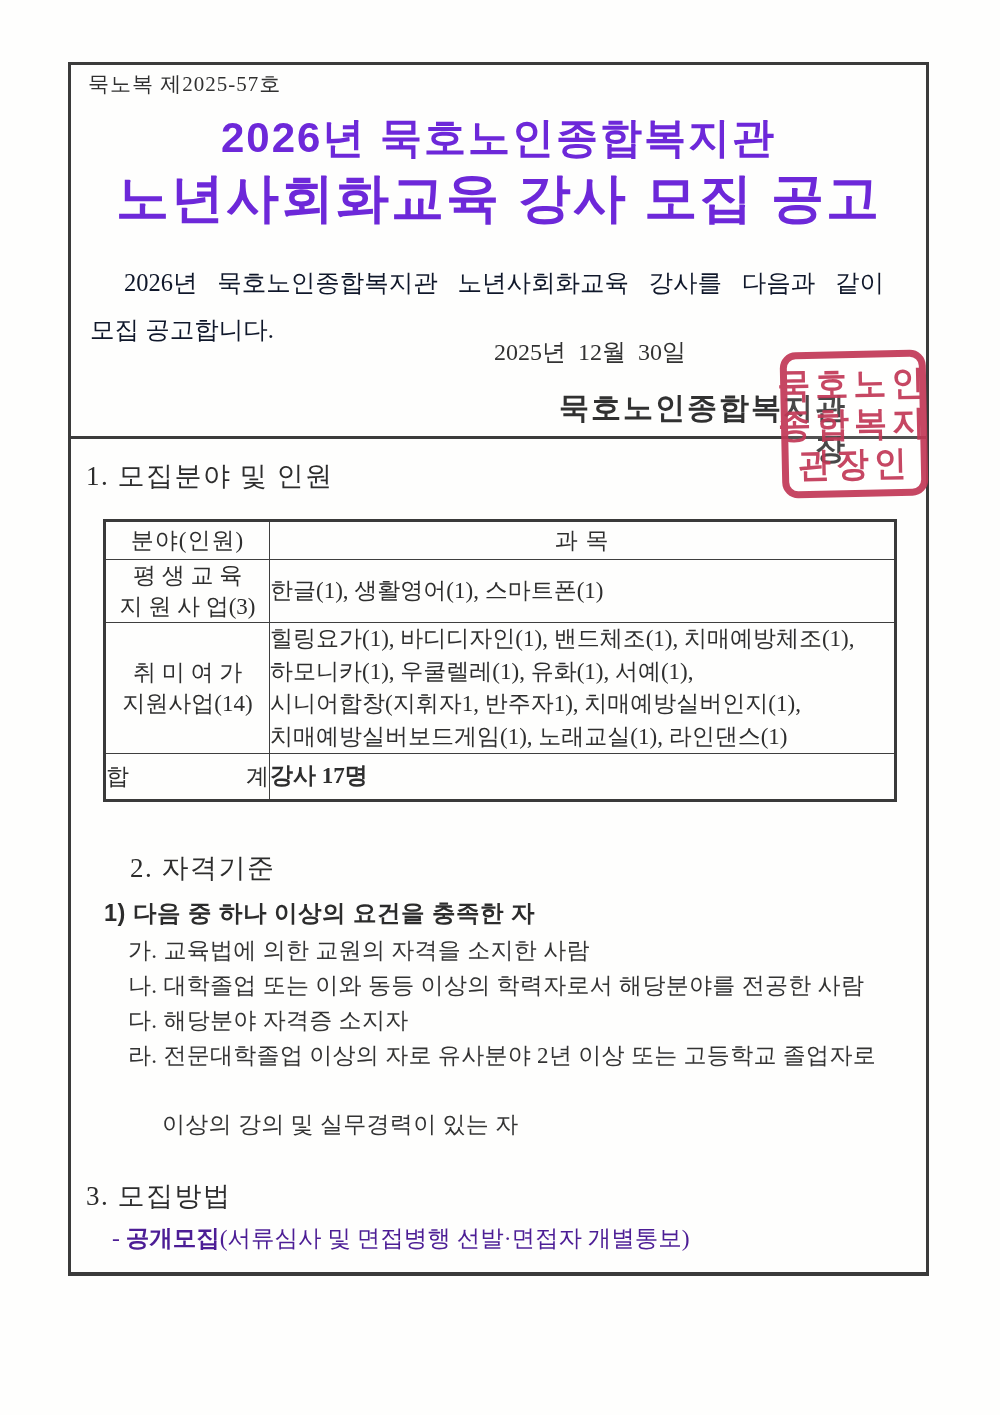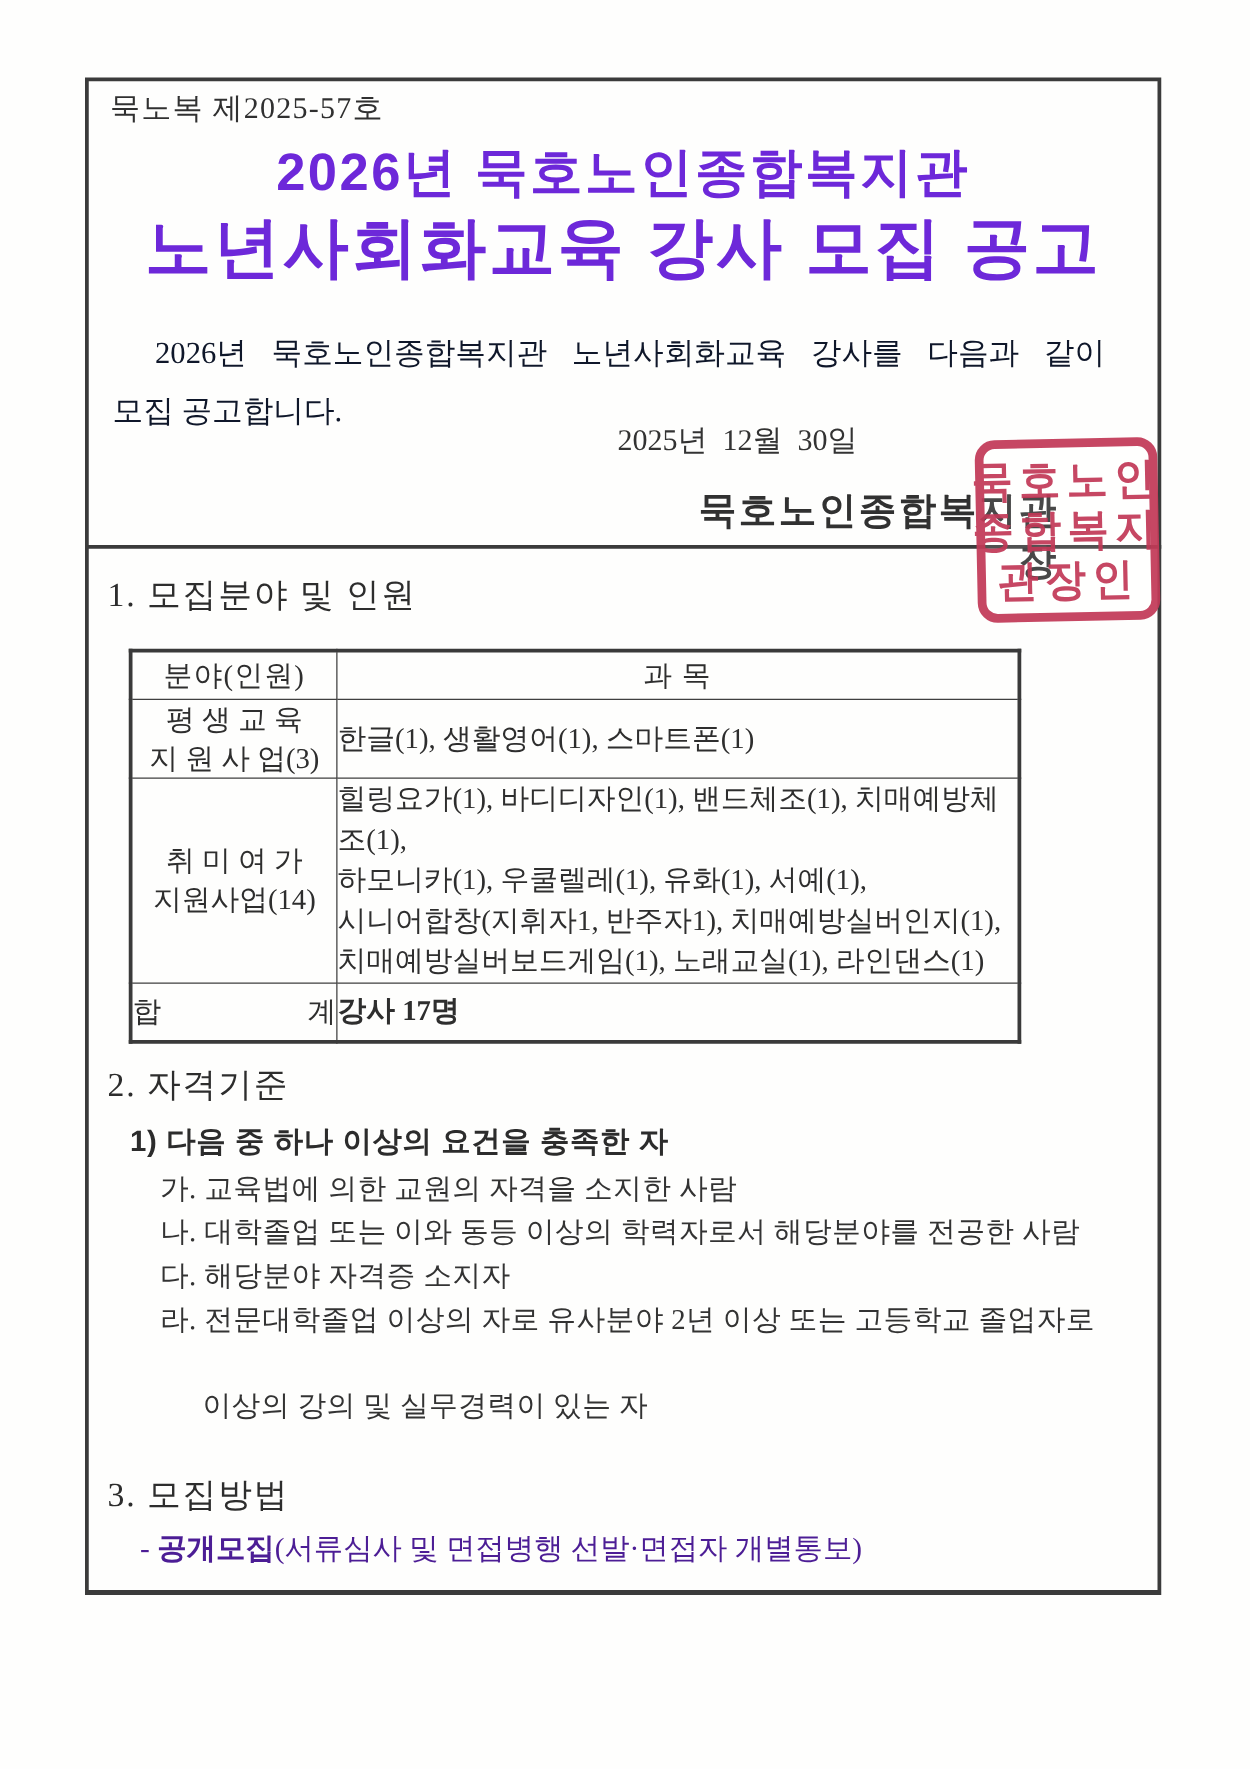--- a/index.html
+++ b/index.html
@@ -18,21 +18,21 @@
     border:3px solid #3b3b3b;
     border-bottom-width:4px;
     background:transparent;
   }
   .divider{
     position:absolute;left:68px;top:436px;
     width:861px;height:3px;background:#3b3b3b;
   }
   .doc-number{
     position:absolute;left:88px;top:70px;
-    font-size:24px;letter-spacing:1px;color:#303030;
+    font-size:21px;letter-spacing:1px;color:#303030;
   }
   .title{
     position:absolute;left:68px;width:861px;text-align:center;
     font-family:"Liberation Sans","DejaVu Sans",sans-serif;
     font-weight:bold;color:#6d28d9;
   }
   .title-1{top:110px;font-size:42px;letter-spacing:2px;}
   .title-2{top:163px;font-size:53px;letter-spacing:2px;}
   .intro{
     position:absolute;left:90px;top:259px;width:794px;
@@ -64,25 +64,25 @@
   .seal-row{
     font-size:33px;font-weight:bold;line-height:40px;
     letter-spacing:5px;white-space:nowrap;
     transform:scaleY(1.05);
   }
   .section-heading{
     position:absolute;left:86px;
     font-size:27px;letter-spacing:1.5px;color:#2d2d2d;
   }
   .s1-heading{top:458px;}
-  .s2-heading{top:850px;}
+  .s2-heading{top:850px;margin-left:44px;}
   .s3-heading{top:1178px;}
   table.recruit{
     position:absolute;left:103px;top:519px;
-    width:714px;border-collapse:collapse;
+    width:794px;border-collapse:collapse;
     font-size:23px;color:#2e2e2e;
     table-layout:fixed;
   }
   table.recruit th,table.recruit td{
     border:1.5px solid #3f3f3f;
     padding:0;
   }
   table.recruit{border:3px solid #3a3a3a;}
   col.c1{width:165px;}
   tr.hdr th{height:37px;font-weight:normal;text-align:center;letter-spacing:1px;}

